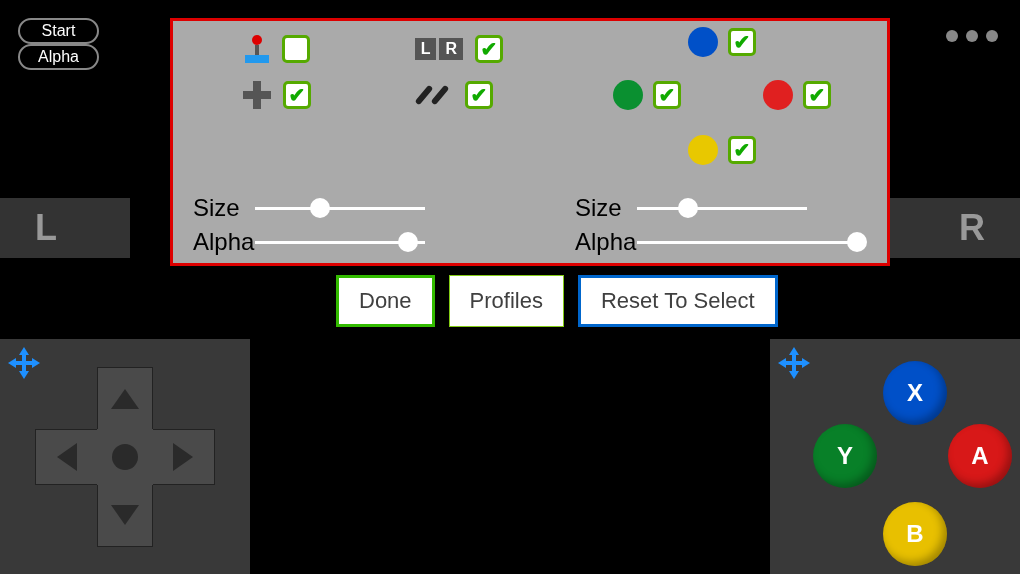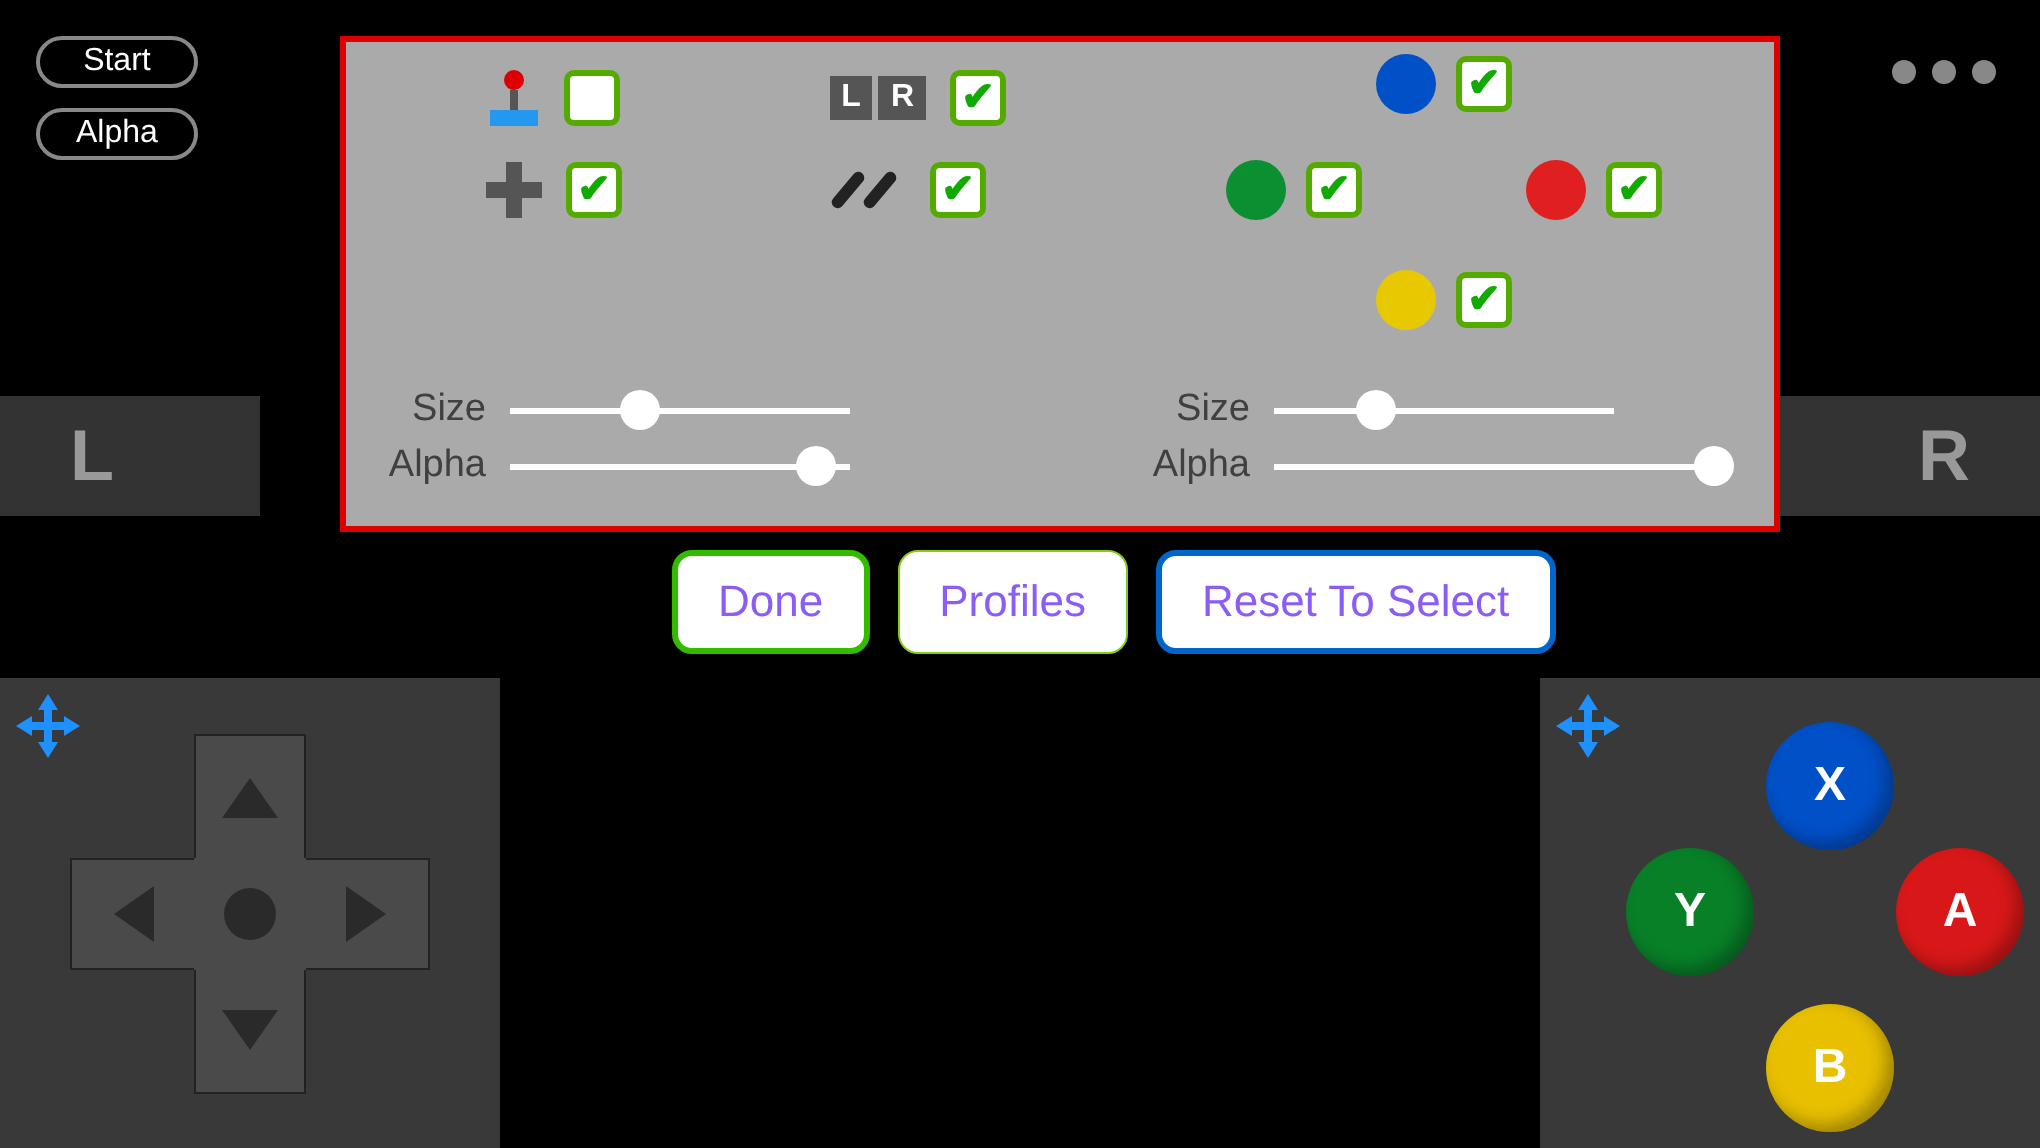--- a/index.html
+++ b/index.html
@@ -12,21 +12,20 @@
   overflow: hidden;
 }
 
 
 .sys-buttons {
   position: absolute;
   top: 18px;
   left: 18px;
   display: flex;
   flex-direction: column;
-  gap: 10px;
 }
 .sys-btn {
   background: #000;
   color: #fff;
   border: 2px solid #888;
   border-radius: 14px;
   padding: 2px 18px;
   font-size: 16px;
   cursor: pointer;
 }
@@ -192,24 +191,23 @@
   flex-direction: column;
   gap: 6px;
   margin-top: 4px;
 }
 .slider-row {
   display: flex;
   align-items: center;
   gap: 12px;
 }
 .slider-row label {
-  color: #404040;
-  font-size: 19px;
+  color: #000000;
+  font-size: 24px;
   width: 50px;
-  text-align: right;
 }
 .slider {
   position: relative;
   height: 20px;
 }
 .slider .track {
   position: absolute;
   top: 9px;
   left: 0;
   right: 0;
@@ -229,25 +227,24 @@
 
 .action-buttons {
   position: absolute;
   top: 275px;
   left: 336px;
   display: flex;
   gap: 14px;
 }
 .action-btn {
   background: #fff;
-  color: #8b5cf6;
+  color: #404040;
   font-size: 22px;
   padding: 10px 20px;
   cursor: pointer;
-  border-radius: 10px;
 }
 .btn-done    { border: 3px solid #3b0; }
 .btn-profiles{ border: 1px solid #84cc16; }
 .btn-reset   { border: 3px solid #06c; }
 
 
 .shoulder {
   position: absolute;
   top: 198px;
   width: 130px;

